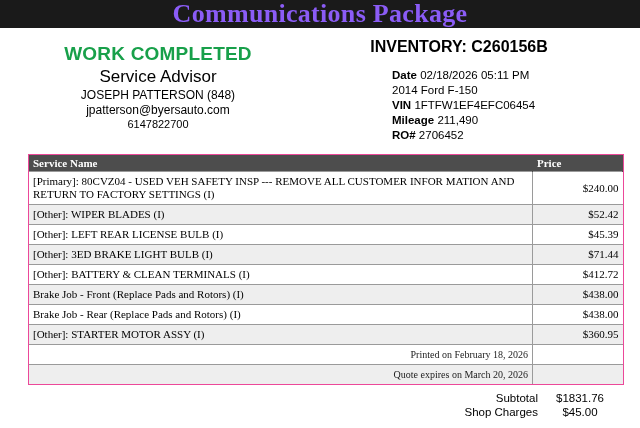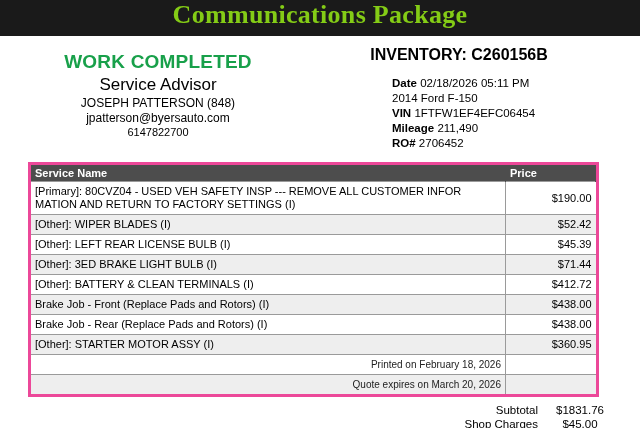--- a/index.html
+++ b/index.html
@@ -13,24 +13,25 @@
     overflow: hidden;
   }
   .page {
     position: relative;
     width: 640px;
     height: 428px;
     background: #ffffff;
   }
   
   .banner {
-    height: 36px;
+    height: 28px;
     background: #1a1a1a;
-    color: #84cc16;
+    color: #8b5cf6;
     display: flex;
+    align-items: center;
     justify-content: center;
   }
   .banner-title {
     font-size: 26px;
     font-weight: bold;
     letter-spacing: 0.3px;
     font-family: "Liberation Serif", serif;
   }
   
   .info-area {
@@ -80,22 +81,23 @@
   .kv-list {
     padding-left: 84px;
     font-size: 11.5px;
     line-height: 15px;
   }
   .kv-row { white-space: nowrap; }
   .kv-key { font-weight: bold; }
   .kv-val { font-weight: normal; }
   
   .table-wrap {
-    margin: 6px 41px 0 28px;
-    border: 3px solid #ec4899;
+    margin: 6px 16px 0 28px;
+    border: 1px solid #ec4899;
+    font-family: Liberation Serif, serif;
   }
   table.services {
     width: 100%;
     border-collapse: collapse;
     font-size: 11px;
   }
   table.services th {
     background: #4d4d4d;
     color: #ffffff;
     text-align: left;
@@ -199,21 +201,21 @@
     <table class="services">
       <thead>
         <tr>
           <th>Service Name</th>
           <th class="price-col">Price</th>
         </tr>
       </thead>
       <tbody>
         <tr class="plain">
           <td class="name">[Primary]: 80CVZ04 - USED VEH SAFETY INSP --- REMOVE ALL CUSTOMER INFOR MATION AND RETURN TO FACTORY SETTINGS (I)</td>
-          <td class="price">$190.00</td>
+          <td class="price">$240.00</td>
         </tr>
         <tr class="shaded">
           <td class="name">[Other]: WIPER BLADES (I)</td>
           <td class="price">$52.42</td>
         </tr>
         <tr class="plain">
           <td class="name">[Other]: LEFT REAR LICENSE BULB (I)</td>
           <td class="price">$45.39</td>
         </tr>
         <tr class="shaded">

